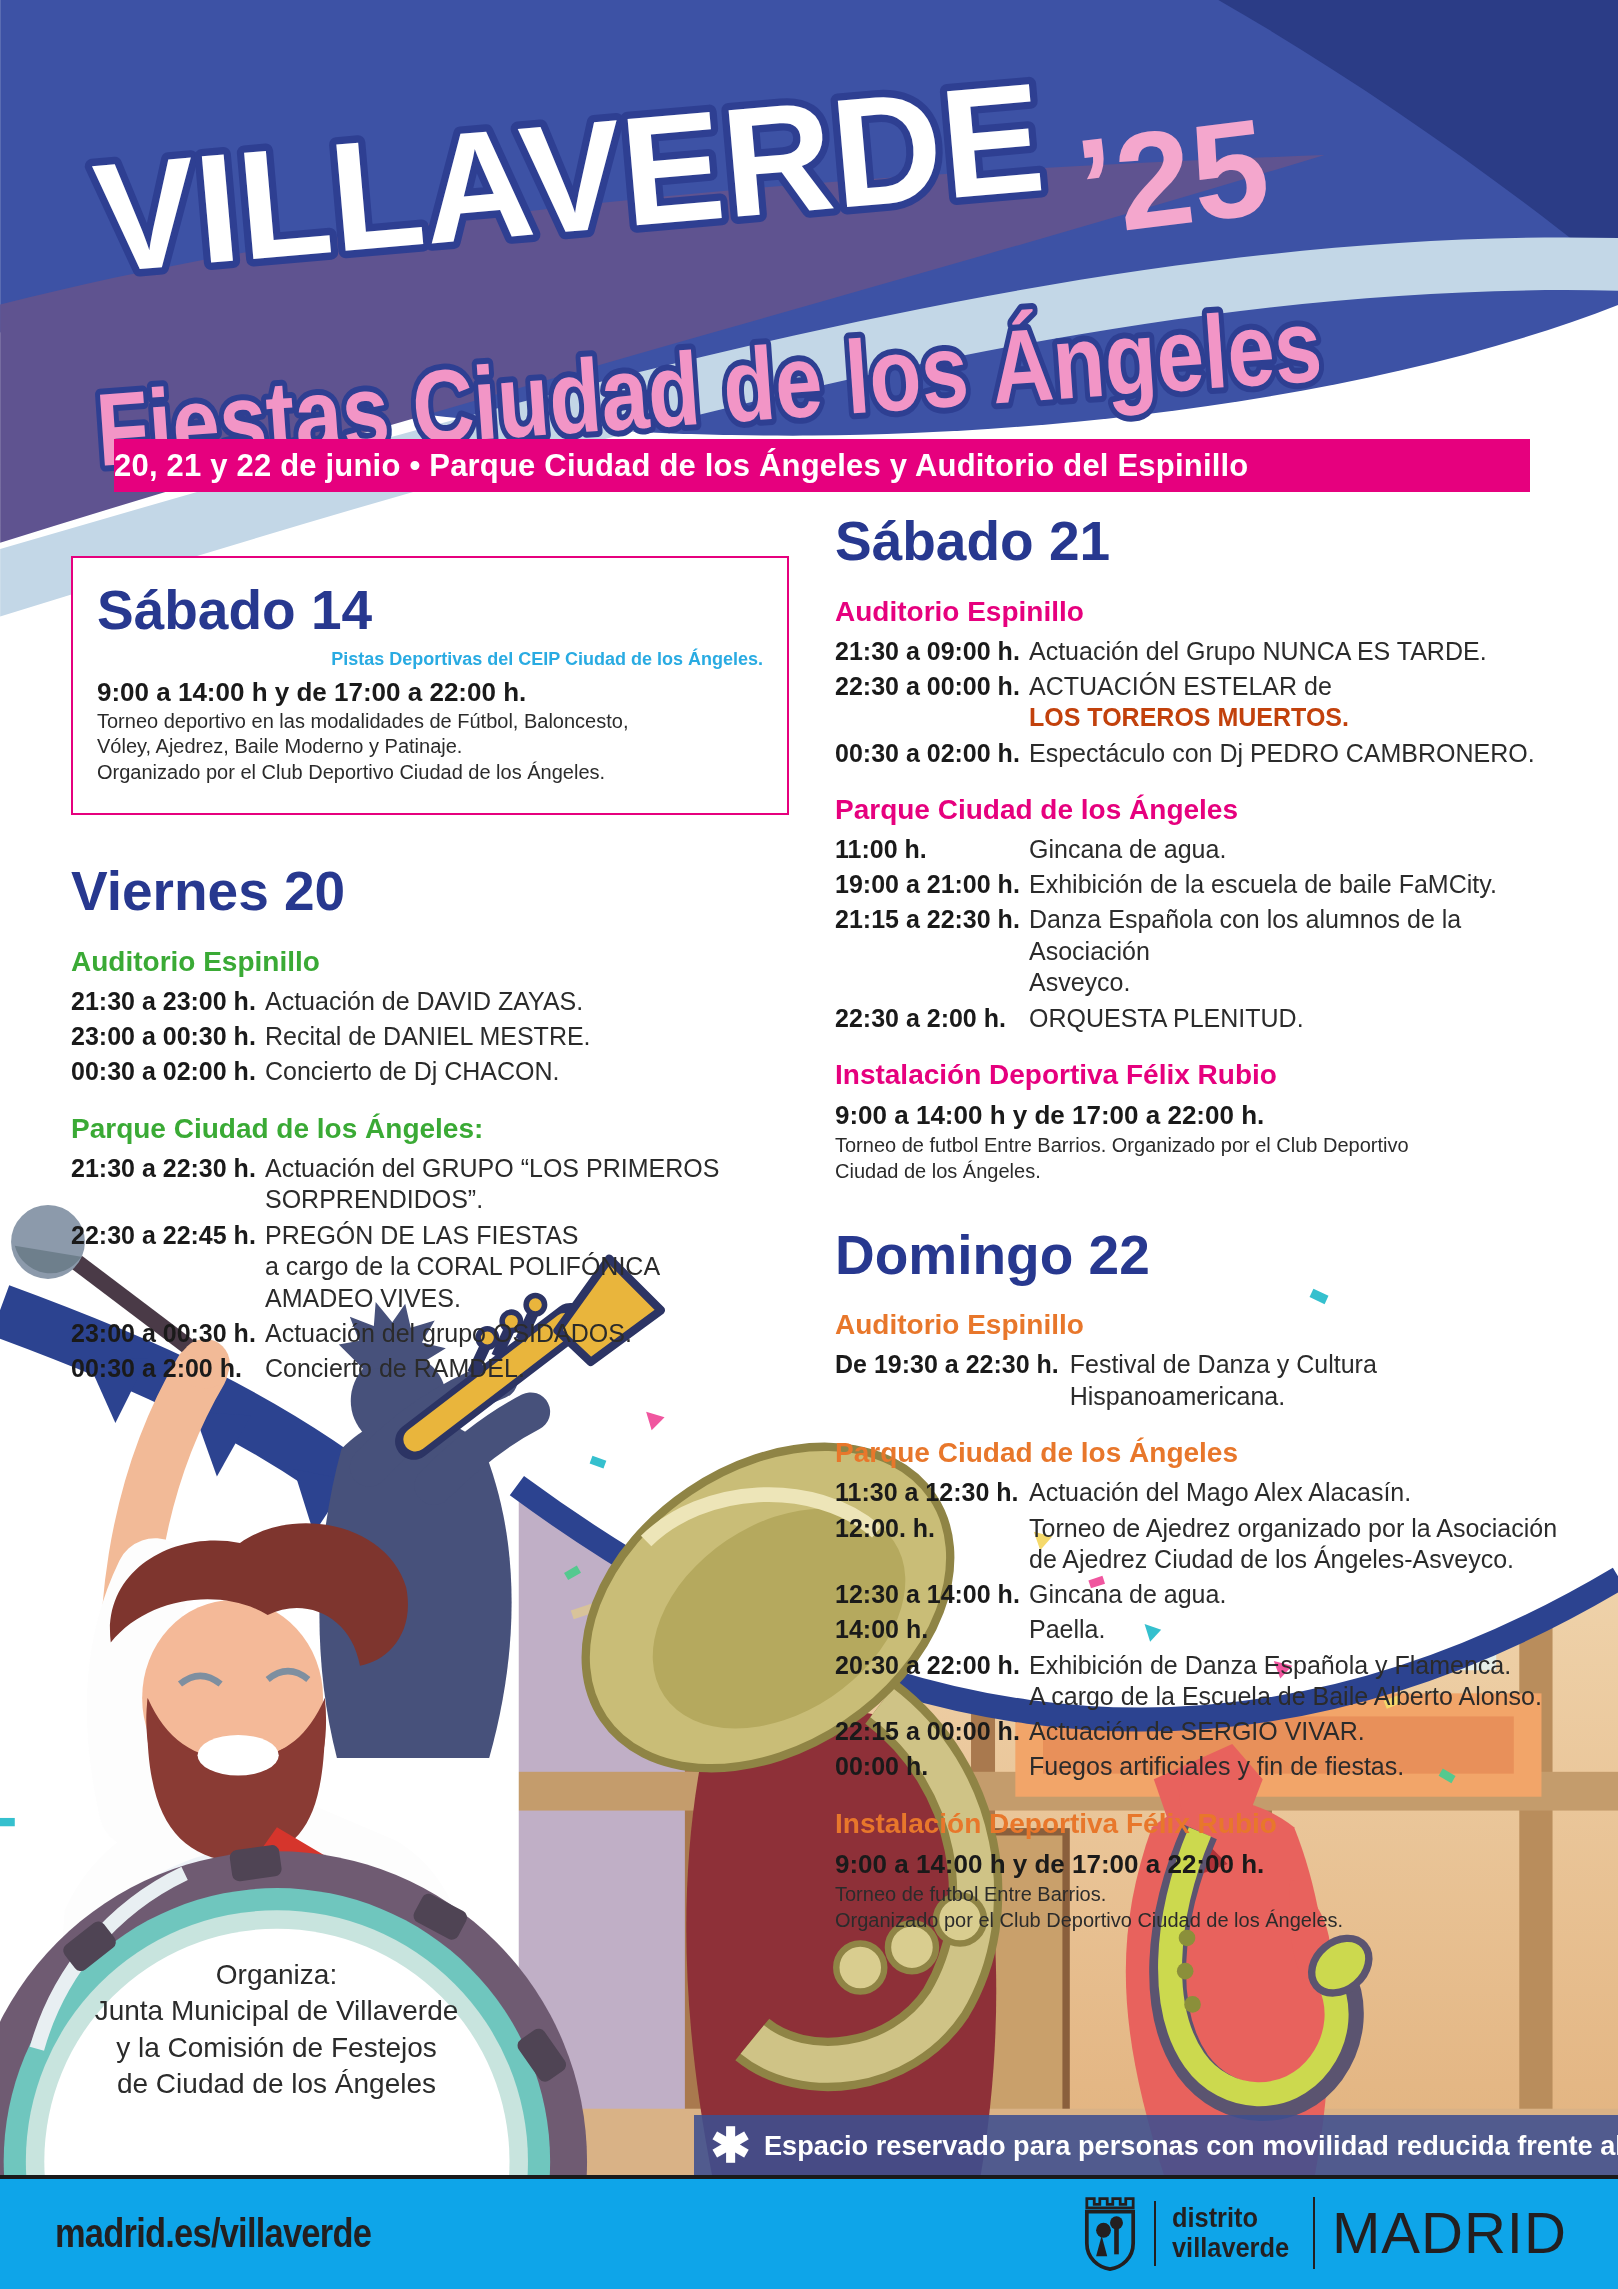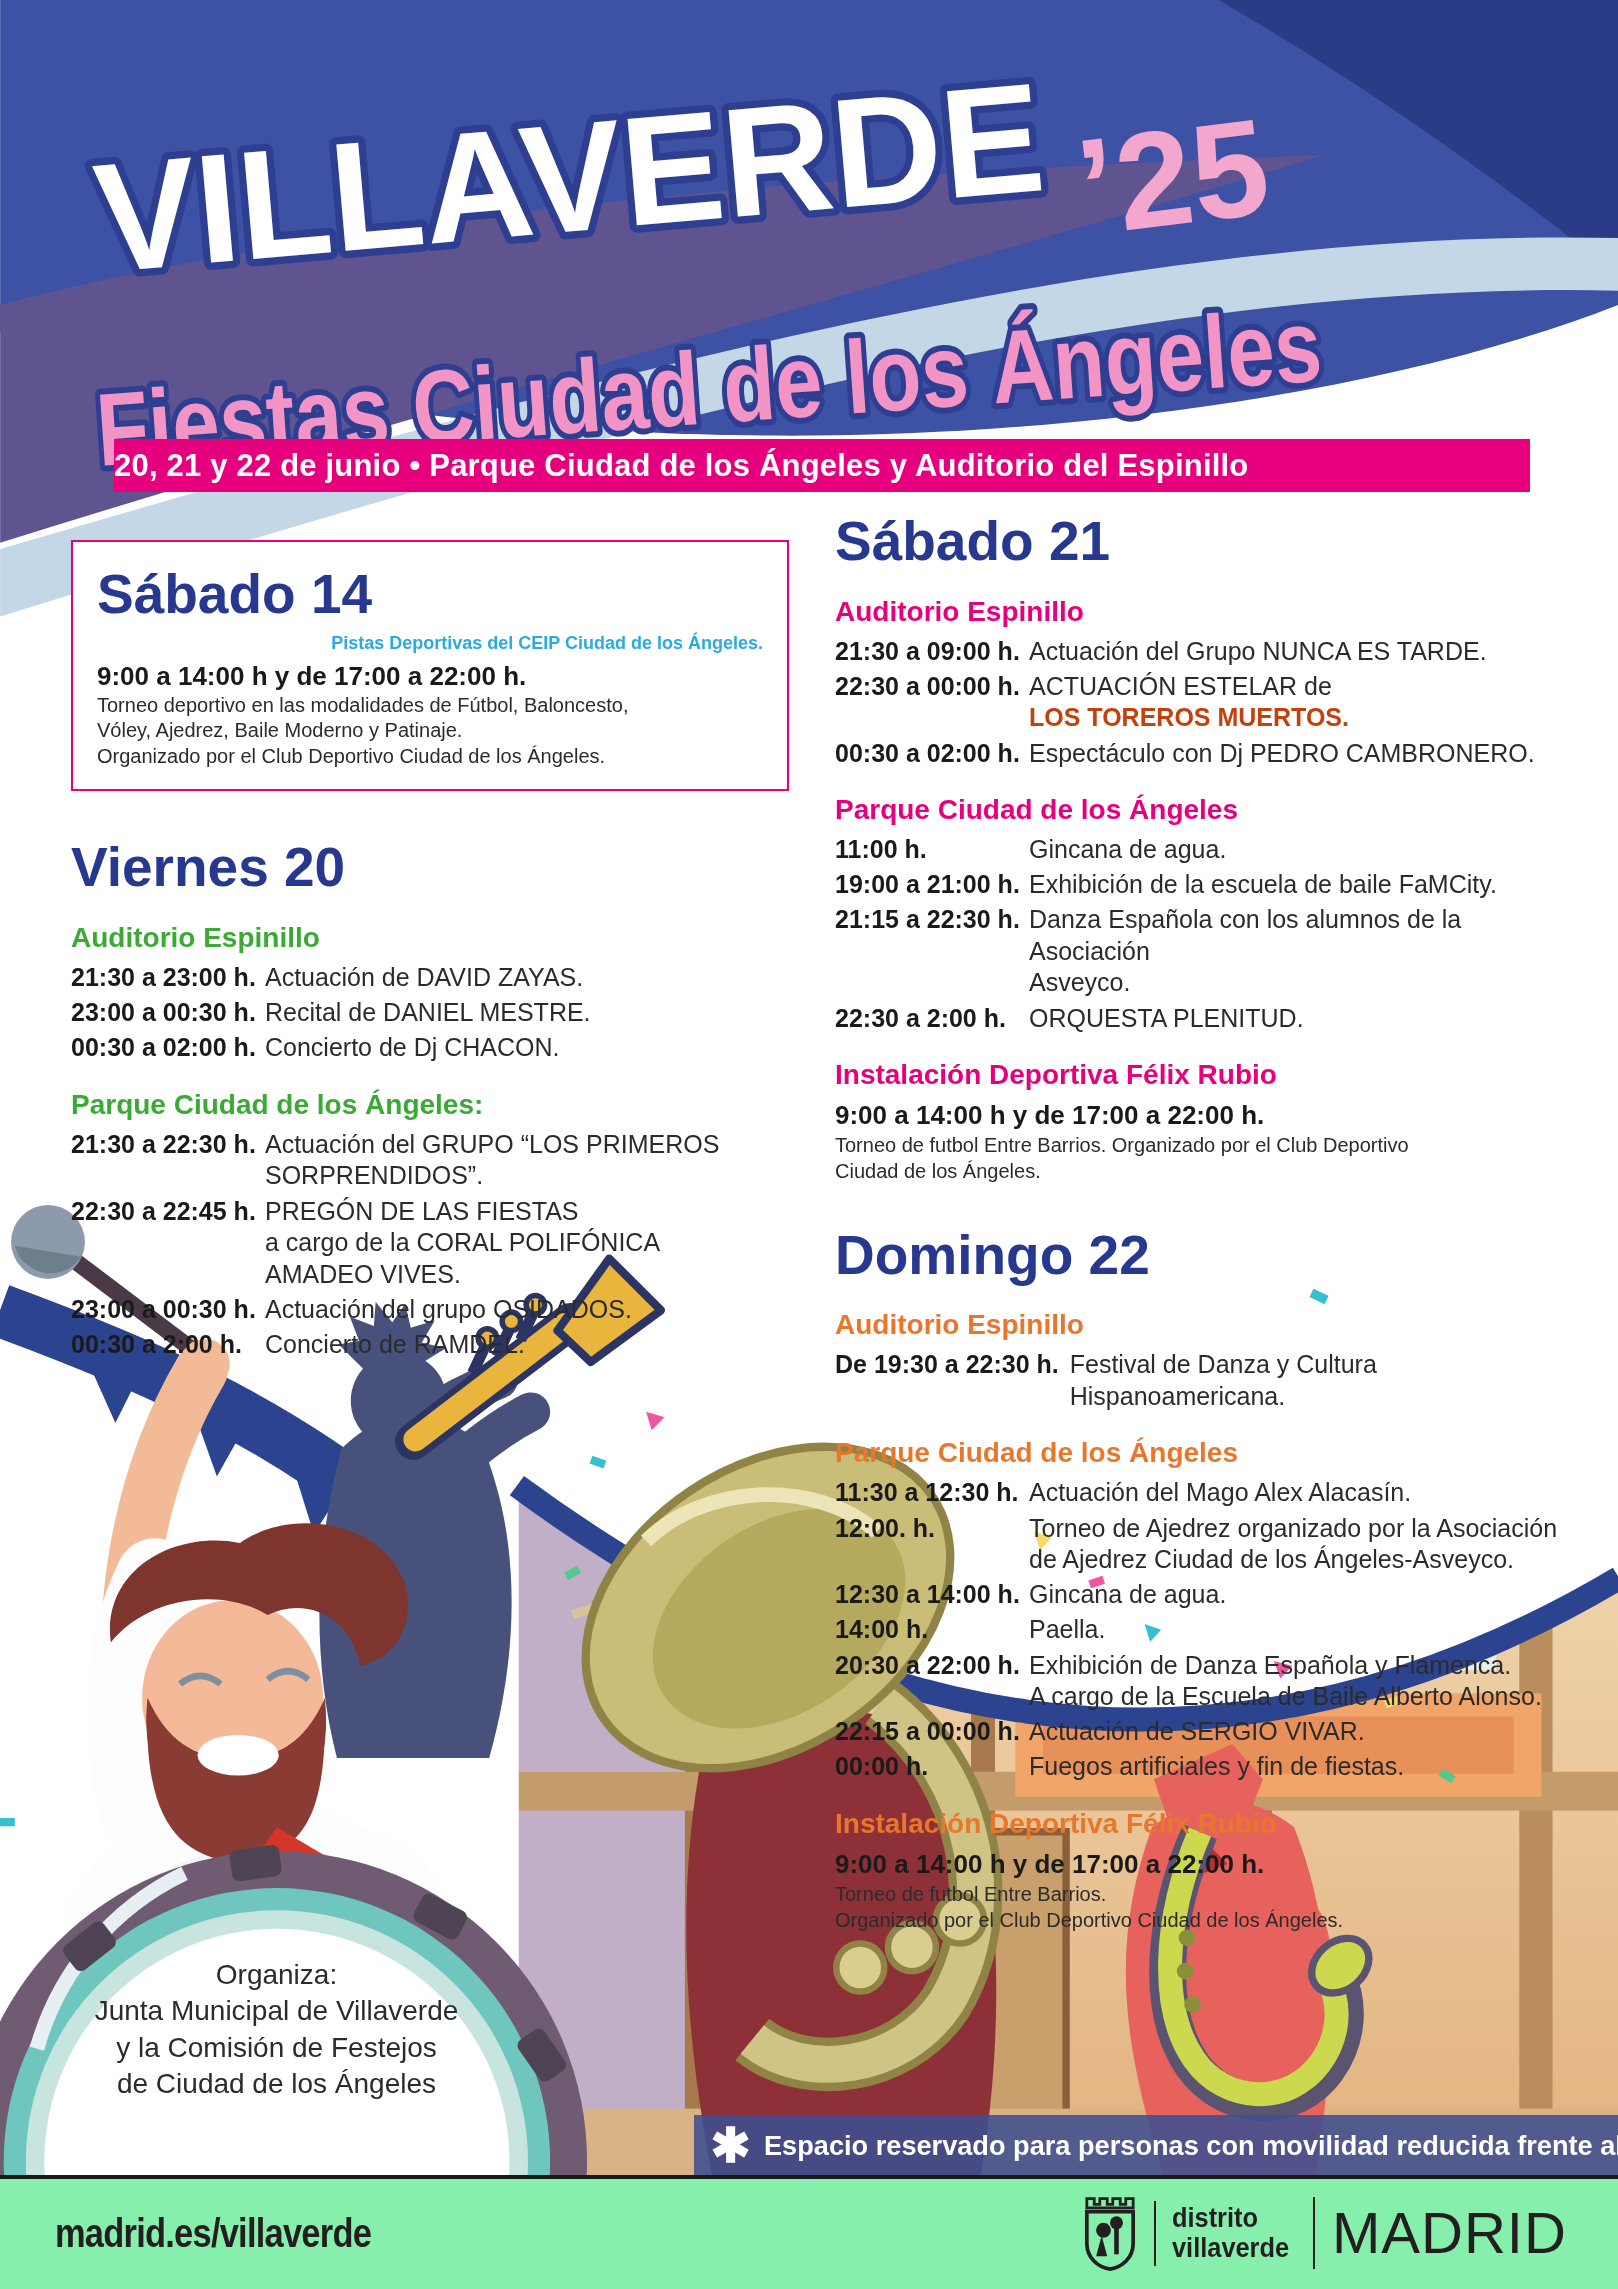--- a/index.html
+++ b/index.html
@@ -18,21 +18,21 @@
     display:flex;align-items:center;justify-content:flex-start;z-index:4;
   }
   #date-banner .banner-text{
     color:#ffffff;font-weight:bold;font-size:31px;letter-spacing:0.2px;white-space:nowrap;
   }
 
   
   #left-column{left:71px;top:540px;width:718px;z-index:5;}
   #right-column{left:835px;top:513px;width:738px;z-index:5;}
 
-  .highlight-box{border:2.8px solid #E6007E;padding:24px 24px 20px 24px;background:#ffffff;}
+  .highlight-box{border:2.8px solid #E6007E;padding:24px 24px 28px 24px;background:#ffffff;margin-top:16px;}
   .day-title{font-size:55px;font-weight:bold;color:#27388F;line-height:1.05;margin:0 0 5.5px 0;}
   .box-venue{font-size:18px;font-weight:bold;color:#29ABE2;margin:9.2px 0 5.5px 0;line-height:1.2;text-align:right;}
   .hours-line{font-size:26px;font-weight:bold;color:#1a1a1a;line-height:1.25;white-space:pre-line;}
   .body-text{font-size:20px;color:#2b2b2b;line-height:1.28;white-space:pre-line;}
 
   .day-block .day-title{margin-bottom:3.7px;}
   .venue{font-size:28px;font-weight:bold;line-height:1.2;margin:24px 0 7.4px 0;}
   .venue.green{color:#3AAA35;}
   .venue.magenta{color:#E6007E;}
   .venue.orange{color:#E8772B;}
@@ -55,21 +55,21 @@
   #accessibility-band{
     left:694px;top:2115px;width:925px;height:61px;z-index:6;
     background:rgba(62,78,144,.88);display:flex;align-items:center;gap:13px;
     padding:0 16.6px;color:#ffffff;
   }
   #accessibility-band .asterisk{font-size:48px;line-height:1;font-weight:bold;}
   #accessibility-band .note-text{font-size:28px;font-weight:bold;transform:scaleX(.97);transform-origin:left center;white-space:nowrap;}
 
   
   #footer{
-    left:0;top:2175px;width:1619px;height:114px;background:#86efac;z-index:7;
+    left:0;top:2175px;width:1619px;height:114px;background:#0ea5e9;z-index:7;
     border-top:4.6px solid #1a1a1a;
   }
   #footer-url{
     position:absolute;left:55px;top:31px;font-size:41px;font-weight:bold;color:#231f20;
     transform:scaleX(.84);transform-origin:left center;letter-spacing:-0.9px;
   }
   #madrid-logo{position:absolute;right:57px;top:14.8px;display:flex;align-items:center;gap:16.6px;height:79px;}
   #madrid-logo .crest{flex:0 0 auto;}
   #madrid-logo .logo-divider{width:1.8px;height:65px;background:#231f20;}
   #district-label{font-size:27px;font-weight:bold;color:#231f20;line-height:1.12;white-space:pre-line;transform:scaleX(.94);transform-origin:left center;}

